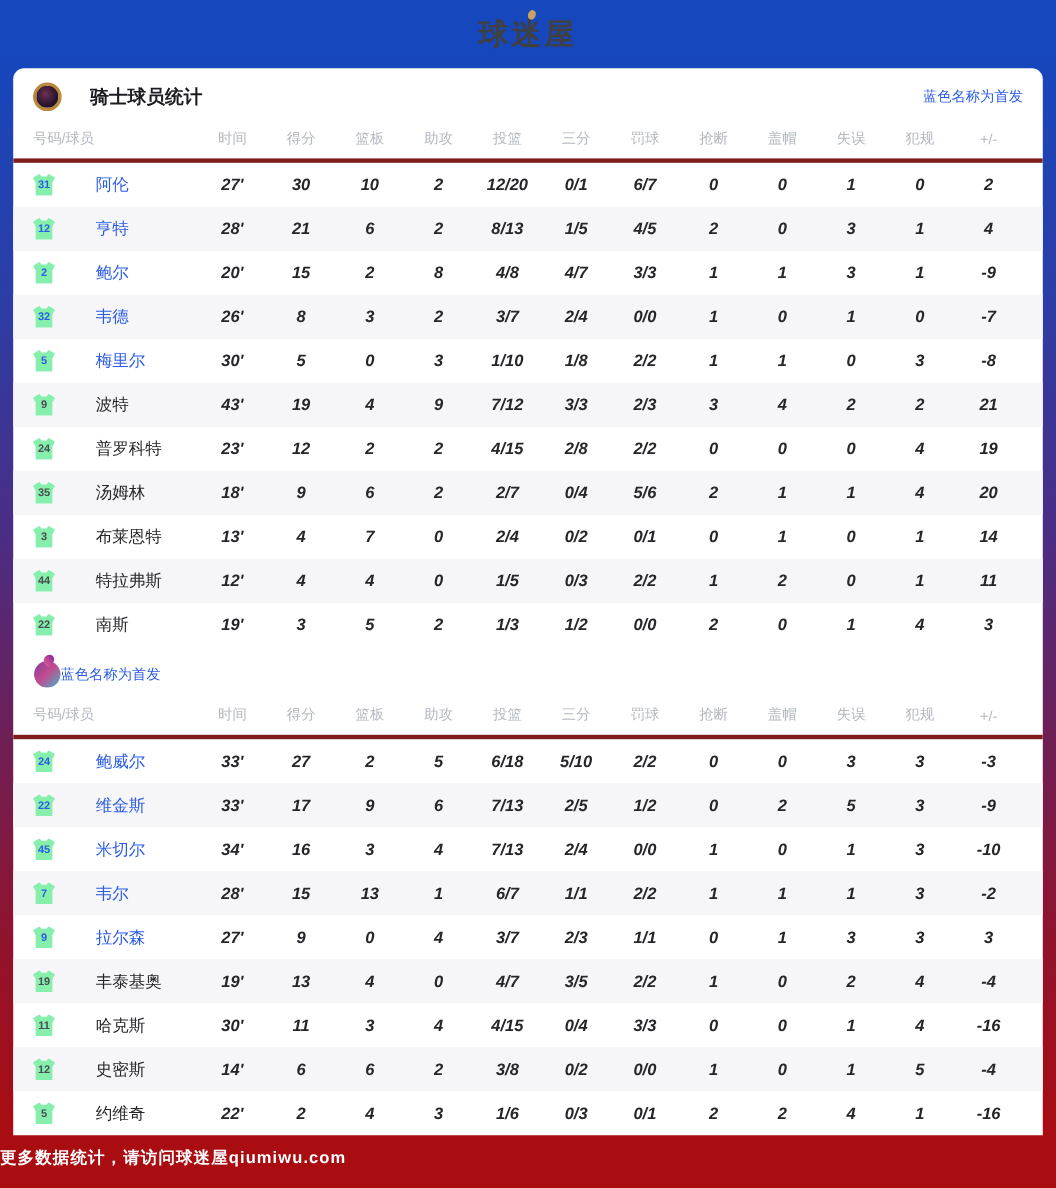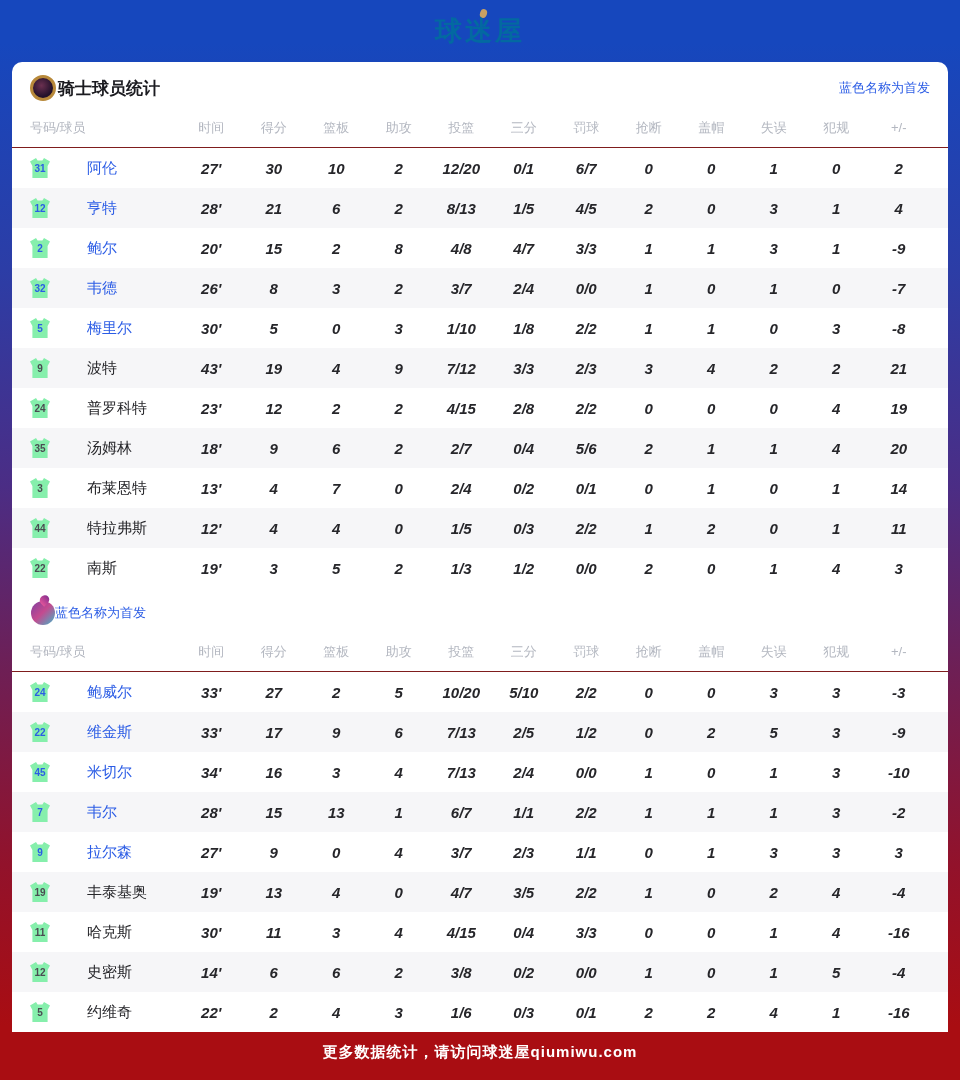--- a/index.html
+++ b/index.html
@@ -3,57 +3,57 @@
 <meta charset="utf-8">
 <style>
   * { margin:0; padding:0; box-sizing:border-box; }
   html,body { width:960px; height:1080px; overflow:hidden;
     font-family:"Liberation Sans","DejaVu Sans",sans-serif; }
   body{
     background:linear-gradient(180deg,#1647bd 4%,#2c3da6 25%,#4b2d85 45%,#6e1f55 62%,#92122b 80%,#a90d12 95%);
   }
   
   .site-header{ height:62px; display:flex; align-items:center; justify-content:center; }
-  .logo-wrap{ position:relative; color:#0369a1; font-size:27px; font-weight:700;
+  .logo-wrap{ position:relative; color:#404040; font-size:27px; font-weight:700;
     letter-spacing:3px; cursor:pointer; }
   .logo-dot{ position:absolute; top:-4px; left:50%; width:7px; height:9px;
     border-radius:50%; background:#c9a063; transform:rotate(18deg); }
   
   .card{ margin:0 12px; background:#fff; border-radius:10px 10px 0 0; overflow:hidden; }
   .sec-head{ display:flex; align-items:center; padding:13px 18px 7px 18px; }
-  .sec-title{ font-size:17px; font-weight:700; color:#1b1b20; margin-left:2px; flex:1; }
+  .sec-title{ font-size:17px; font-weight:700; color:#1b1b20; margin-left:26px; flex:1; }
   .legend{ font-size:13px; color:#2b5ce5; font-weight:400; }
   
   .team-logo{ position:relative; display:inline-block; }
   .logo-cavs{ width:26px; height:26px; border-radius:50%;
     background:radial-gradient(circle at 42% 38%, #6b3050 0%, #23122b 65%);
     border:3px solid #b8893a; }
   .logo-heat{ width:24px; height:24px; border-radius:50%; margin-left:1px;
     background:linear-gradient(135deg,#7f3fa0 0%,#c44a8f 48%,#3fb6c9 100%); }
   .logo-heat .flame{ position:absolute; top:-6px; left:9px; width:9px; height:10px;
     background:linear-gradient(#e0559a,#8a2f8f);
     border-radius:0 50% 50% 50%; transform:rotate(-135deg); }
   
   .grid-row{ display:grid; grid-template-columns:150px repeat(12,1fr);
     align-items:center; height:40px; padding:0 18px; }
-  .grid-row.head{ border-bottom:1px solid #7f1d1d; }
+  .grid-row.head{ border-bottom:4px solid #7f1d1d; }
   .head .cell{ color:#b3b7c0; font-size:13px; font-weight:400; font-style:normal; }
   .cell{ text-align:center; font-size:15px; color:#26262a; font-style:italic;
     font-weight:600; white-space:nowrap; }
   .cell.player-col{ text-align:left; font-style:normal; display:flex; align-items:center; }
   .rows .grid-row:nth-child(even){ background:#f6f6f8; }
   .badge{ width:20px; height:20px; background:#86efac; margin-right:12px; flex:none;
     clip-path:polygon(0 18%,30% 0,38% 12%,62% 12%,70% 0,100% 18%,88% 40%,88% 100%,12% 100%,12% 40%);
     display:flex; align-items:center; justify-content:center;
     font-size:10px; font-weight:700; font-style:normal; color:#4a4b52; }
   .pname{ font-size:15px; font-weight:400; color:#26262a; cursor:pointer;margin-left:25px; }
   .starter .badge{ color:#2b5ce5; }
   .starter .pname{ color:#2b5ce5; }
   
-  .footer{ height:40px; display:flex; align-items:center; justify-content:center; }
+  .footer{ height:40px; display:flex; align-items:center; justify-content:flex-start; }
   .footer span{ color:#fff; font-size:15px; font-weight:700; letter-spacing:1px; cursor:pointer; }
 </style>
 </head>
 <body>
 
 <header class="site-header">
   <div class="logo-wrap">
     <span class="logo-dot"></span>
     <span>球迷屋</span>
   </div>
@@ -331,21 +331,21 @@
           <div class="cell player-col">
             <span class="badge">
               <span>24</span>
             </span>
             <span class="pname">鲍威尔</span>
           </div>
           <div class="cell">33'</div>
           <div class="cell">27</div>
           <div class="cell">2</div>
           <div class="cell">5</div>
-          <div class="cell">10/20</div>
+          <div class="cell">6/18</div>
           <div class="cell">5/10</div>
           <div class="cell">2/2</div>
           <div class="cell">0</div>
           <div class="cell">0</div>
           <div class="cell">3</div>
           <div class="cell">3</div>
           <div class="cell">-3</div>
         </div>
         <div class="grid-row data starter">
           <div class="cell player-col">

